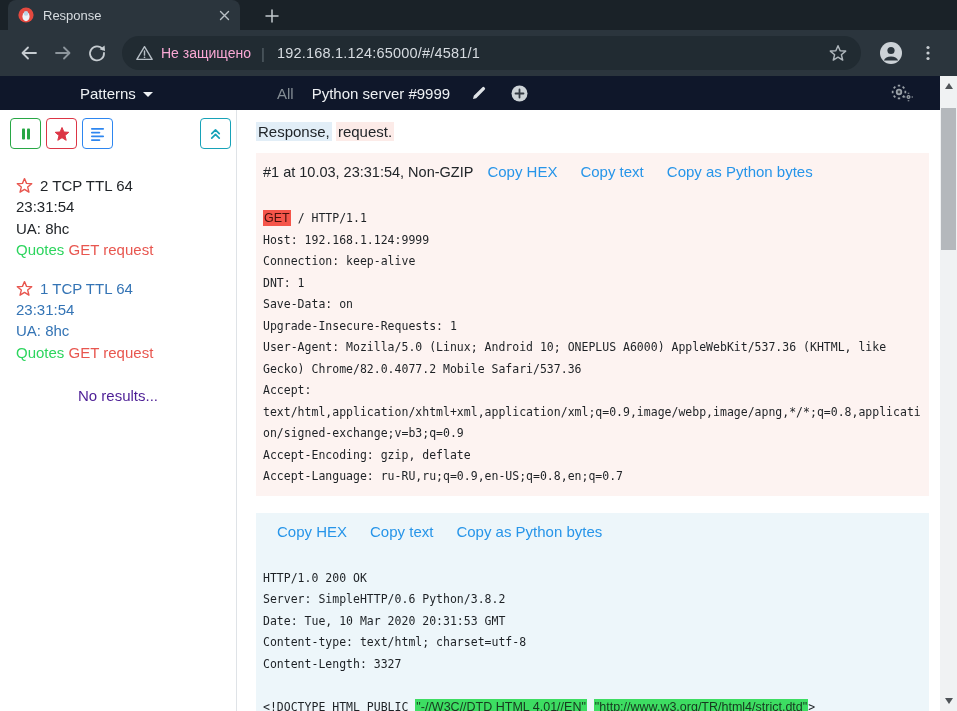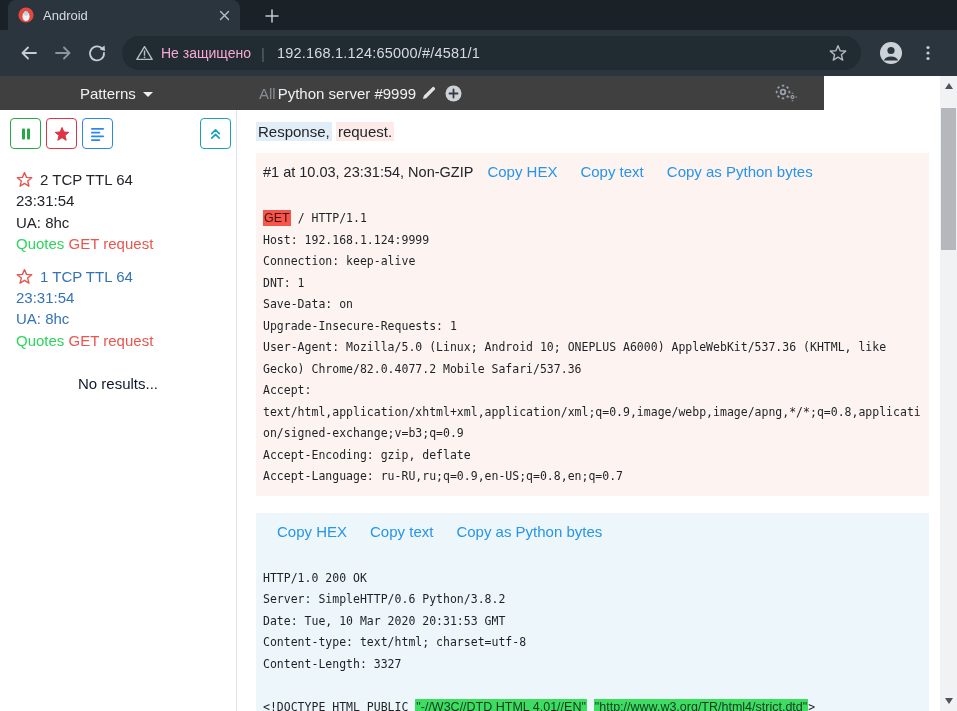--- a/index.html
+++ b/index.html
@@ -12,45 +12,45 @@
   .tab-title { flex:1; font-size:13px; color:#d7dce0; margin-left:9px; white-space:nowrap; }
   .newtab { width:28px; height:28px; display:flex; align-items:center; justify-content:center; margin-left:18px; }
   .toolbar { position:absolute; left:0; top:30px; width:957px; height:46px; background:#2b353d; display:flex; align-items:center; padding:0 12px; }
   .navbtn { width:30px; height:30px; display:flex; align-items:center; justify-content:center; margin:0 2px; border-radius:50%; }
   .urlbar { flex:1; height:34px; background:#212b32; border-radius:17px; margin:0 10px 0 8px; display:flex; align-items:center; padding:0 14px; }
   .sec-label { font-size:14px; color:#f9a8d4; margin:0 10px 0 8px; white-space:nowrap; }
   .url-sep { color:#5a646c; font-size:15px; margin-right:12px; }
   .url-text { flex:1; font-size:14.5px; color:#d6dbe0; letter-spacing:.2px; white-space:nowrap; }
   .avatar { width:24px; height:24px; margin:0 8px; }
   
-  .appbar { position:absolute; left:0; top:76px; width:824px; height:34px; background:#404040;text-align:center; }
+  .appbar { position:absolute; left:0; top:76px; width:940px; height:34px; background:#0f172a;text-align:center; }
   .patterns { position:absolute; left:80px; top:0; height:34px; display:flex; align-items:center; font-size:15px; color:#eef1f4; cursor:pointer; }
   .caret-down { width:0; height:0; border-left:5px solid transparent; border-right:5px solid transparent; border-top:5px solid #eef1f4; margin-left:7px; margin-top:2px; }
-  .appbar-center { position:absolute; left:259px; top:0; height:34px; display:flex; align-items:center; gap:2px; }
+  .appbar-center { position:absolute; left:277px; top:0; height:34px; display:flex; align-items:center; gap:18px; }
   .appbar-all { font-size:15px; color:#848d94; }
   .appbar-pattern-name { font-size:15px; color:#eef1f4; }
   .appbar-iconbtn { display:flex; align-items:center; justify-content:center; width:22px; height:22px; }
   .appbar-gear { position:absolute; right:26px; top:6px; }
 
   
   .page { position:absolute; left:0; top:110px; width:940px; height:601px; background:#fff; }
   .sidebar { position:absolute; left:0; top:0; width:237px; height:601px; border-right:1px solid #dfe3e7; }
   .controls { position:relative; height:40px; margin-top:8px; }
   .ctl-btn { position:absolute; top:0; width:31px; height:31px; background:#fff; border-radius:4px; display:flex; align-items:center; justify-content:center; cursor:pointer; }
   .btn-pause { left:10px; border:1px solid #28a745; }
   .btn-star { left:46px; border:1px solid #dc3545; }
   .btn-list { left:82px; border:1px solid #2d86f0; }
   .btn-collapse { left:200px; border:1px solid #17a2b8; }
 
-  .entry { padding-left:16px; margin-top:11px; font-size:15px; line-height:21.4px; color:#212529; }
+  .entry { padding-left:16px; margin-top:17px; font-size:15px; line-height:21.4px; color:#212529; }
   .entry.linked { color:#3474b5; }
   .entry-title { display:flex; align-items:center; gap:7px; }
   .quote-green { color:#2dd55e; }
   .quote-red { color:#e8564f; }
-  .no-results { margin-top:24px; text-align:center; font-size:15px; color:#0f172a; }
+  .no-results { margin-top:24px; text-align:center; font-size:15px; color:#4c1d95; }
 
   .main { position:absolute; left:238px; top:0; width:702px; height:687px; padding:13px 11px 0 18px; overflow:hidden; }
   .legend { font-size:15px; color:#212529; }
   .hl-response { background:#e2eef7; padding:1px 2px; }
   .hl-request { background:#fcebe8; padding:1px 2px; }
 
   .card { margin-top:13px; padding:10px 7px 8px 7px; }
   .card-request { background:#fdf3f1; }
   .card-response { margin-top:17px; background:#edf6fa; padding-bottom:60px; min-height:300px; }
   .card-header { display:flex; align-items:baseline; font-size:14.5px; color:#212529; }
@@ -74,21 +74,21 @@
 
 <div class="tabstrip">
   <div class="tab">
     <span>
       <svg width="16" height="16" viewBox="0 0 16 16">
           <circle cx="8" cy="8" r="7.6" fill="#e4493f"></circle>
           <ellipse cx="8" cy="9.6" rx="3.6" ry="4.6" fill="#eef2f6"></ellipse>
           <circle cx="8" cy="6.4" r="2.3" fill="#bcd4e4"></circle>
         </svg>
     </span>
-    <span class="tab-title">Android</span>
+    <span class="tab-title">Response</span>
     <span>
       <svg width="11" height="11" viewBox="0 0 11 11">
           <path d="M1.5 1.5 L9.5 9.5 M9.5 1.5 L1.5 9.5" stroke="#b9c0c5" stroke-width="1.4" stroke-linecap="round"></path>
         </svg>
     </span>
   </div>
   <div class="newtab">
     <svg width="14" height="14" viewBox="0 0 14 14">
         <path d="M7 1 V13 M1 7 H13" stroke="#c3cace" stroke-width="1.5" stroke-linecap="round"></path>
       </svg>

